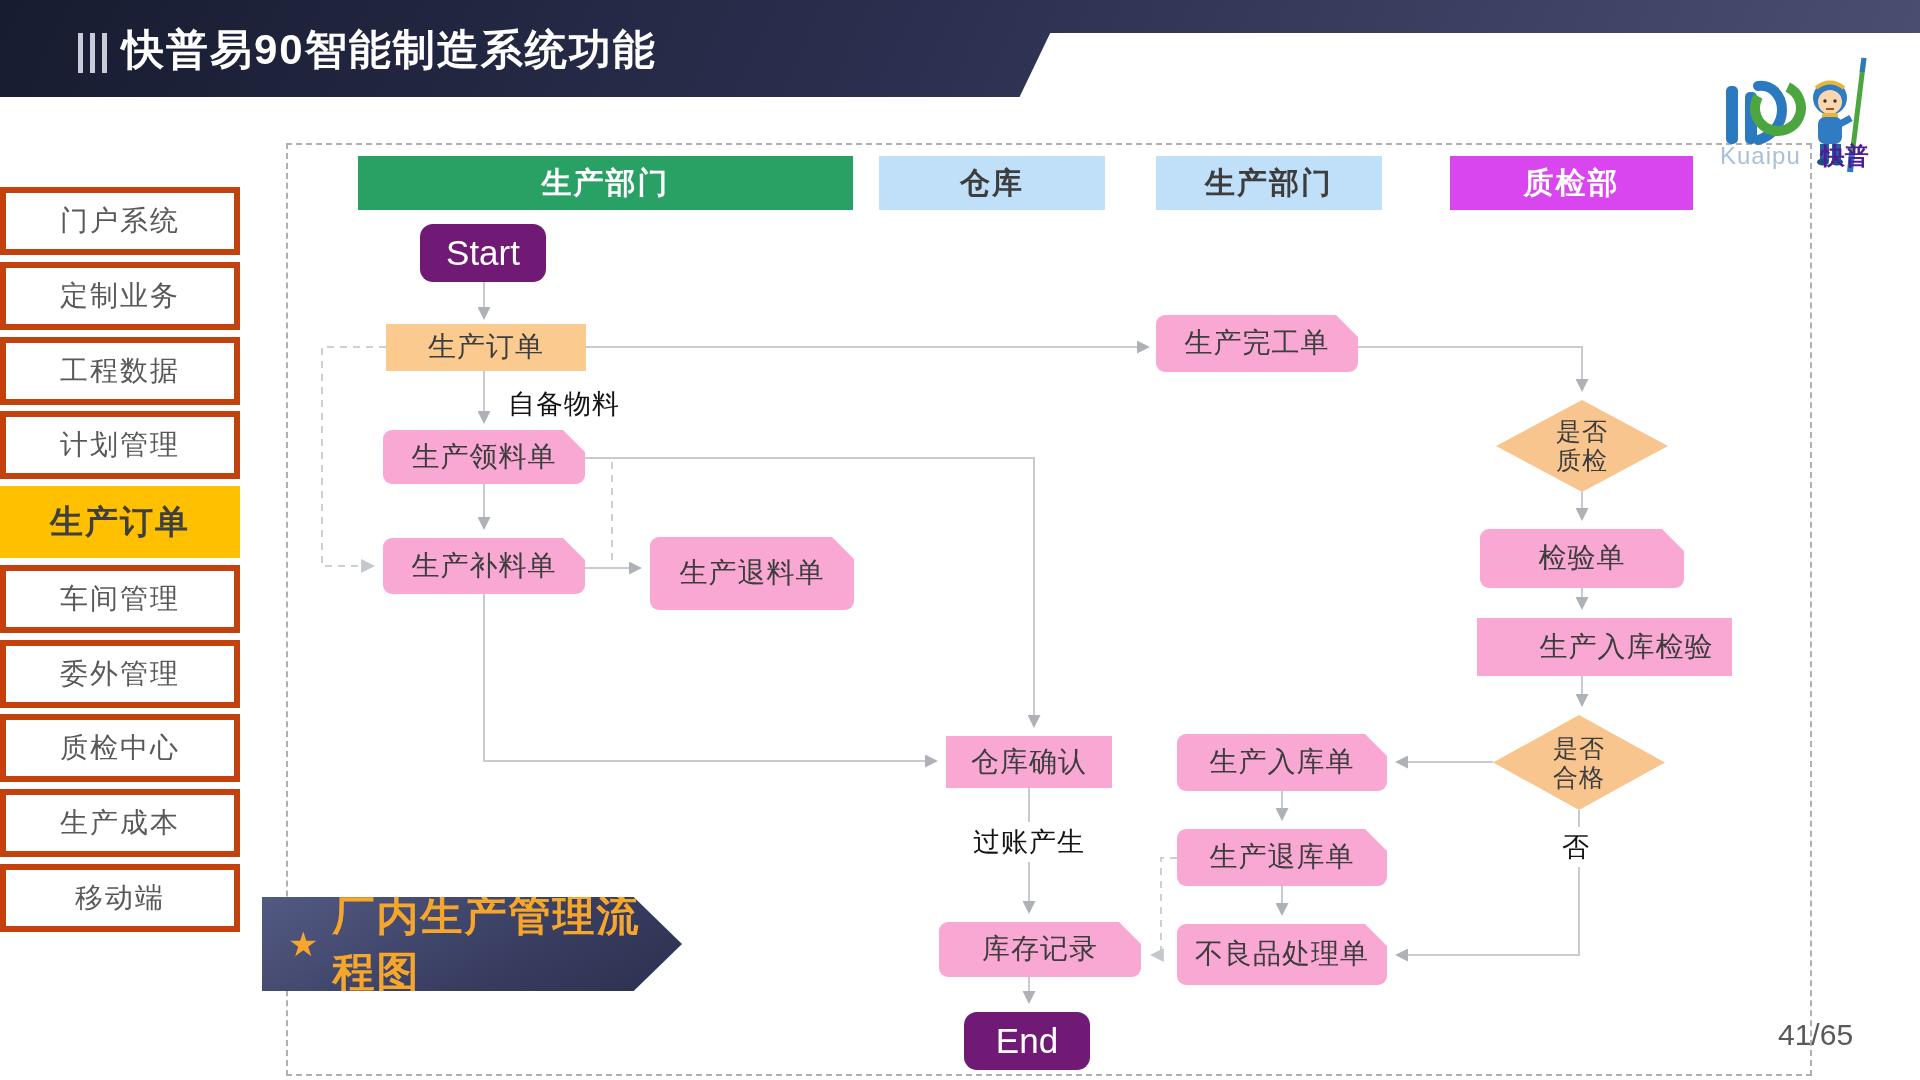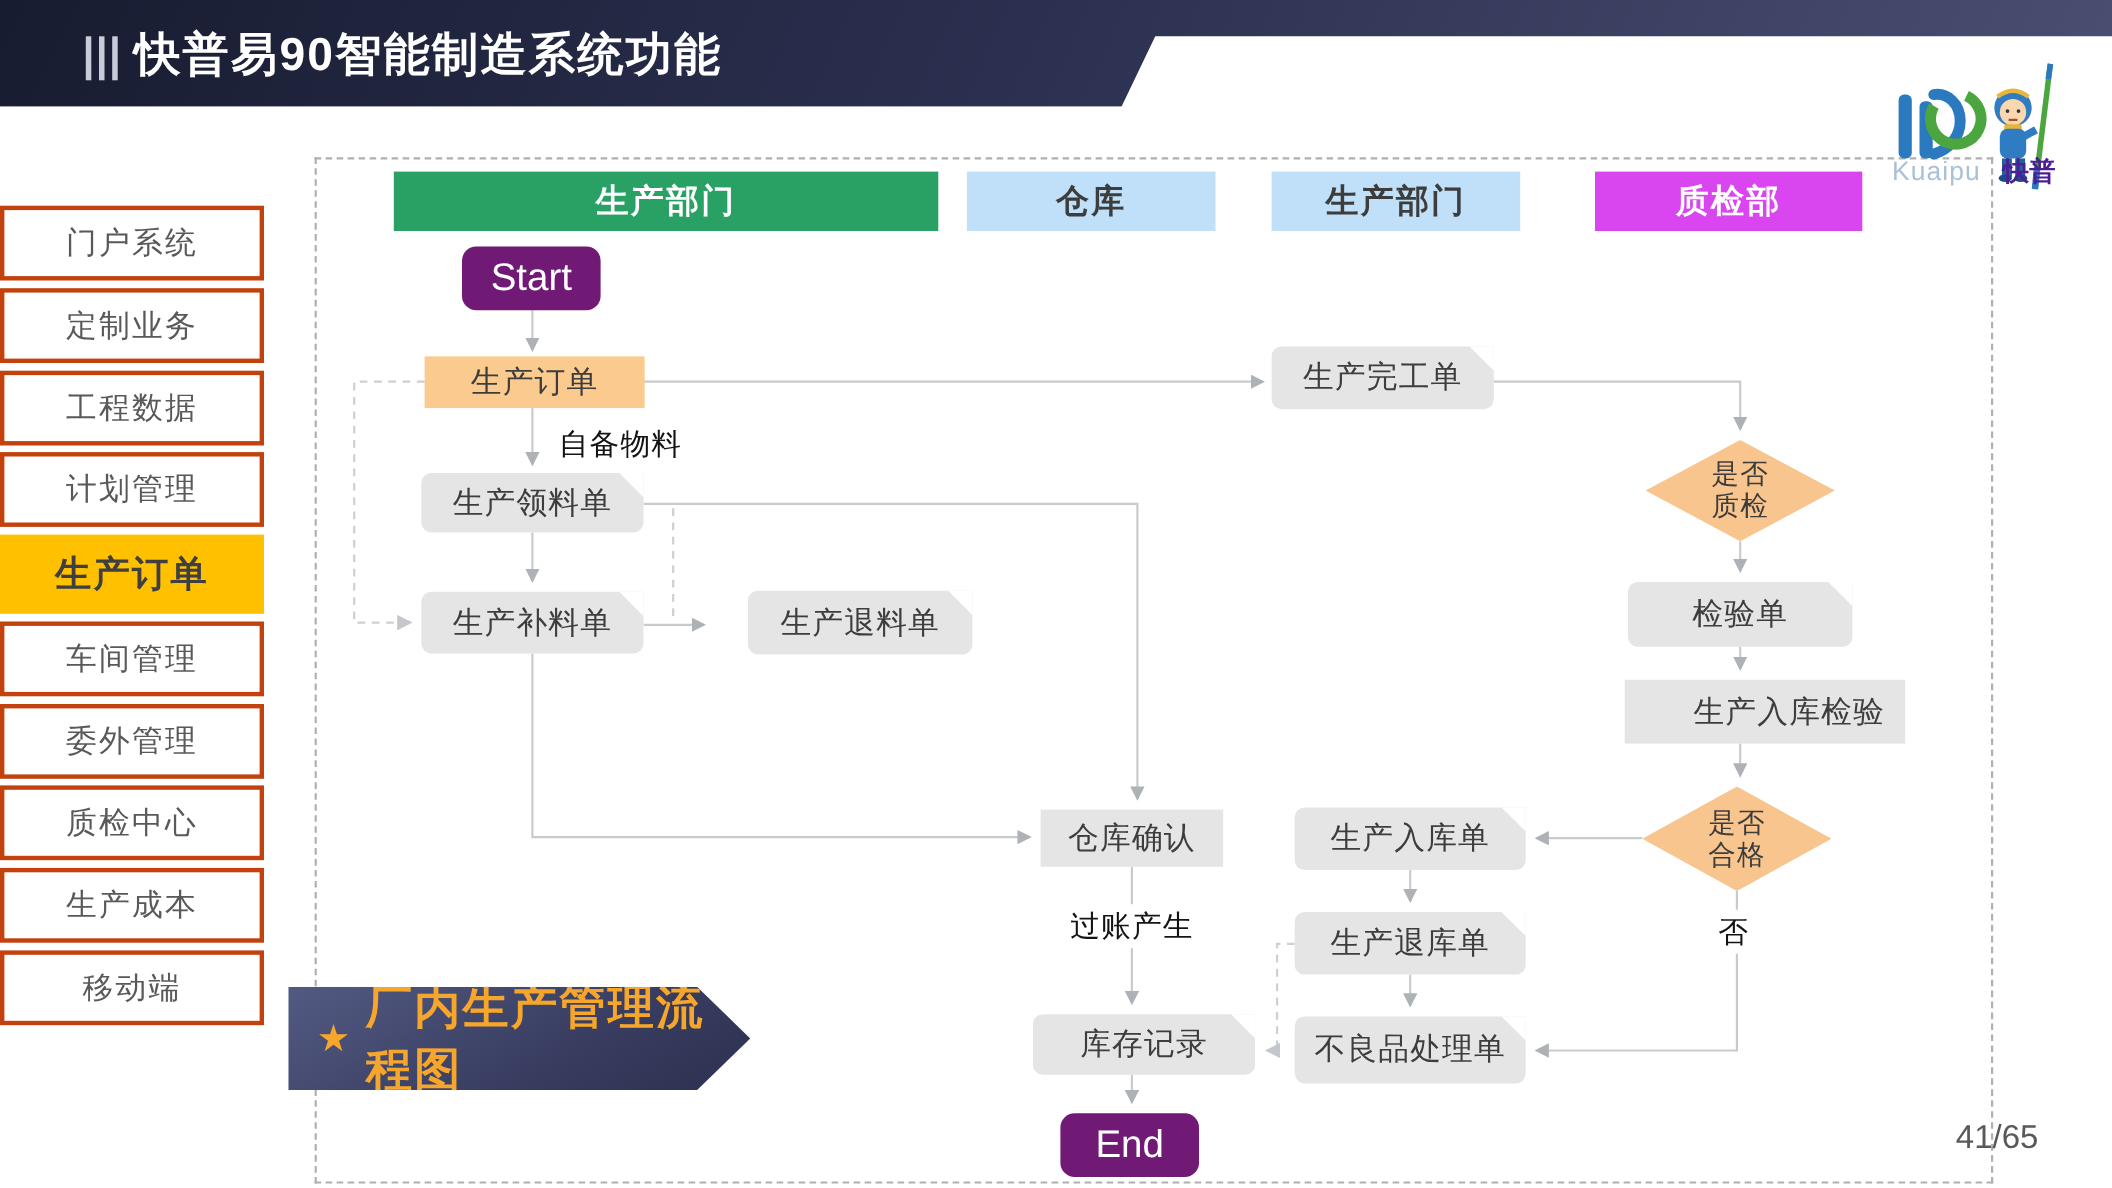--- a/index.html
+++ b/index.html
@@ -23,21 +23,21 @@
   .logo{position:absolute;left:1712px;top:52px;width:170px;height:128px}
   .logo-text{position:absolute;left:1720px;top:140px;white-space:nowrap;font-size:24px}
   .logo-text .latin{color:#a9c0d6;letter-spacing:1px}
   .logo-text .cn{color:#4c1d95;font-weight:bold;margin-left:20px}
   
   .sidebar{
     position:absolute;left:0;top:187px;width:240px;height:745px;
     display:flex;flex-direction:column;justify-content:space-between;
   }
   .side-item{
-    box-sizing:border-box;height:68px;background:#fff;border:4px solid #c2410c;
+    box-sizing:border-box;height:68px;background:#fff;border:6px solid #c2410c;
     display:flex;align-items:center;justify-content:center;
     font-size:28px;color:#595959;letter-spacing:2px;
   }
   .side-item.active{
     height:72px;border:none;background:#ffc000;color:#3f3f3f;
     font-size:33px;font-weight:bold;
   }
   
   .flow-border{
     position:absolute;left:286px;top:143px;width:1526px;height:933px;
@@ -46,21 +46,21 @@
   .lane{
     position:absolute;top:156px;height:54px;display:flex;align-items:center;justify-content:center;
     font-size:30px;font-weight:600;letter-spacing:2px;
   }
   .lane-green{background:#2aa164;color:#ffffff}
   .lane-light{background:#bfe0f8;color:#3d3d3d}
   .lane-deep{background:#d946ef;color:#ffffff}
 
   .node{
     position:absolute;display:flex;align-items:center;justify-content:center;
-    font-size:28px;color:#3d3d3d;background:#e5e5e5;letter-spacing:1px;
+    font-size:28px;color:#3d3d3d;background:#f9a8d4;letter-spacing:1px;
     white-space:pre-line;text-align:center;line-height:1.15;
   }
   .node.doc{border-radius:9px 0 9px 9px}
   .node.doc::after{
     content:'';position:absolute;top:0;right:0;width:0;height:0;
     border-top:22px solid #ffffff;border-left:22px solid transparent;
   }
   .node.rect{border-radius:0}
   .node.order{background:#fbca8e;border-radius:0}
   .node.terminal{background:#701a75;color:#ffffff;border-radius:13px;font-size:35px;letter-spacing:0}
@@ -152,21 +152,21 @@
     <path d="M612 462 V560"></path>
     <path d="M1177 858 H1161 V955 H1152" marker-end="url(#arrd)"></path>
   </g>
 </svg>
 
 <div id="nodes">
     <div class="node terminal" style="left: 420px; top: 224px; width: 126px; height: 58px;">Start</div>
     <div class="node order" style="left: 386px; top: 324px; width: 200px; height: 47px;">生产订单</div>
     <div class="node doc" style="left: 383px; top: 430px; width: 202px; height: 54px;">生产领料单</div>
     <div class="node doc" style="left: 383px; top: 538px; width: 202px; height: 56px;">生产补料单</div>
-    <div class="node doc" style="left: 680px; top: 537px; width: 204px; height: 58px;">生产退料单</div>
+    <div class="node doc" style="left: 650px; top: 537px; width: 204px; height: 73px;">生产退料单</div>
     <div class="node rect" style="left: 946px; top: 736px; width: 166px; height: 52px;">仓库确认</div>
     <div class="node doc" style="left: 939px; top: 922px; width: 202px; height: 55px;">库存记录</div>
     <div class="node terminal" style="left: 964px; top: 1012px; width: 126px; height: 58px;">End</div>
     <div class="node doc" style="left: 1156px; top: 315px; width: 202px; height: 57px;">生产完工单</div>
     <div class="node decision" style="left: 1496px; top: 400px; width: 172px; height: 92px;">是否
 质检</div>
     <div class="node doc" style="left: 1480px; top: 529px; width: 204px; height: 59px;">检验单</div>
     <div class="node rect" style="left: 1477px; top: 618px; width: 211px; height: 58px; padding-left: 44px;">生产入库检验</div>
     <div class="node decision" style="left: 1493px; top: 715px; width: 172px; height: 95px;">是否
 合格</div>

